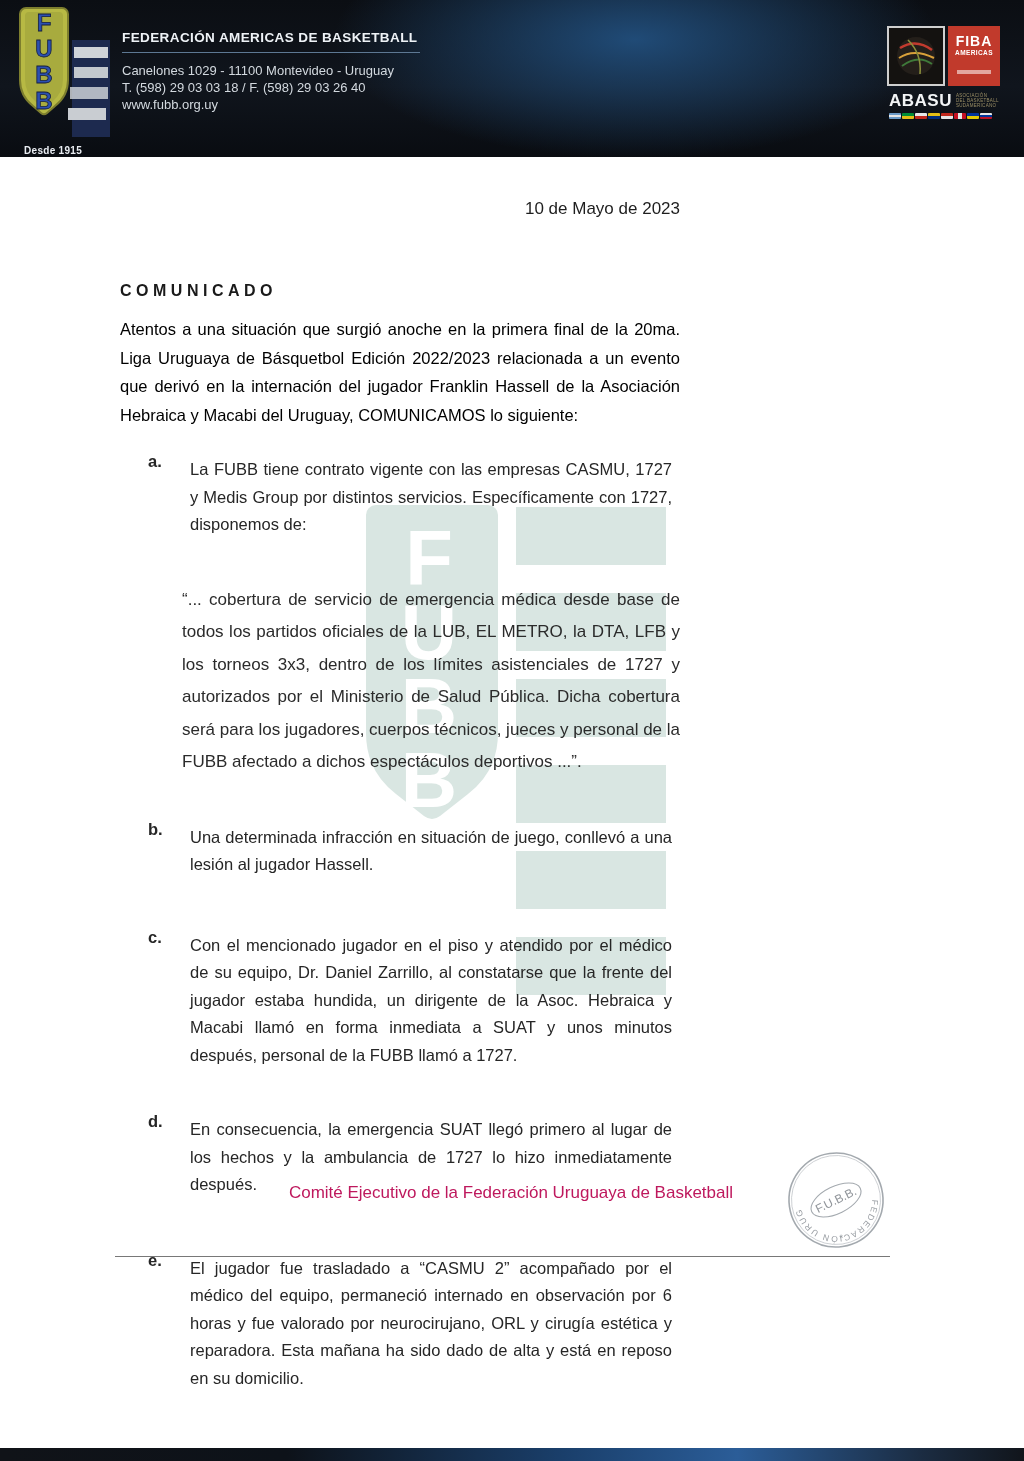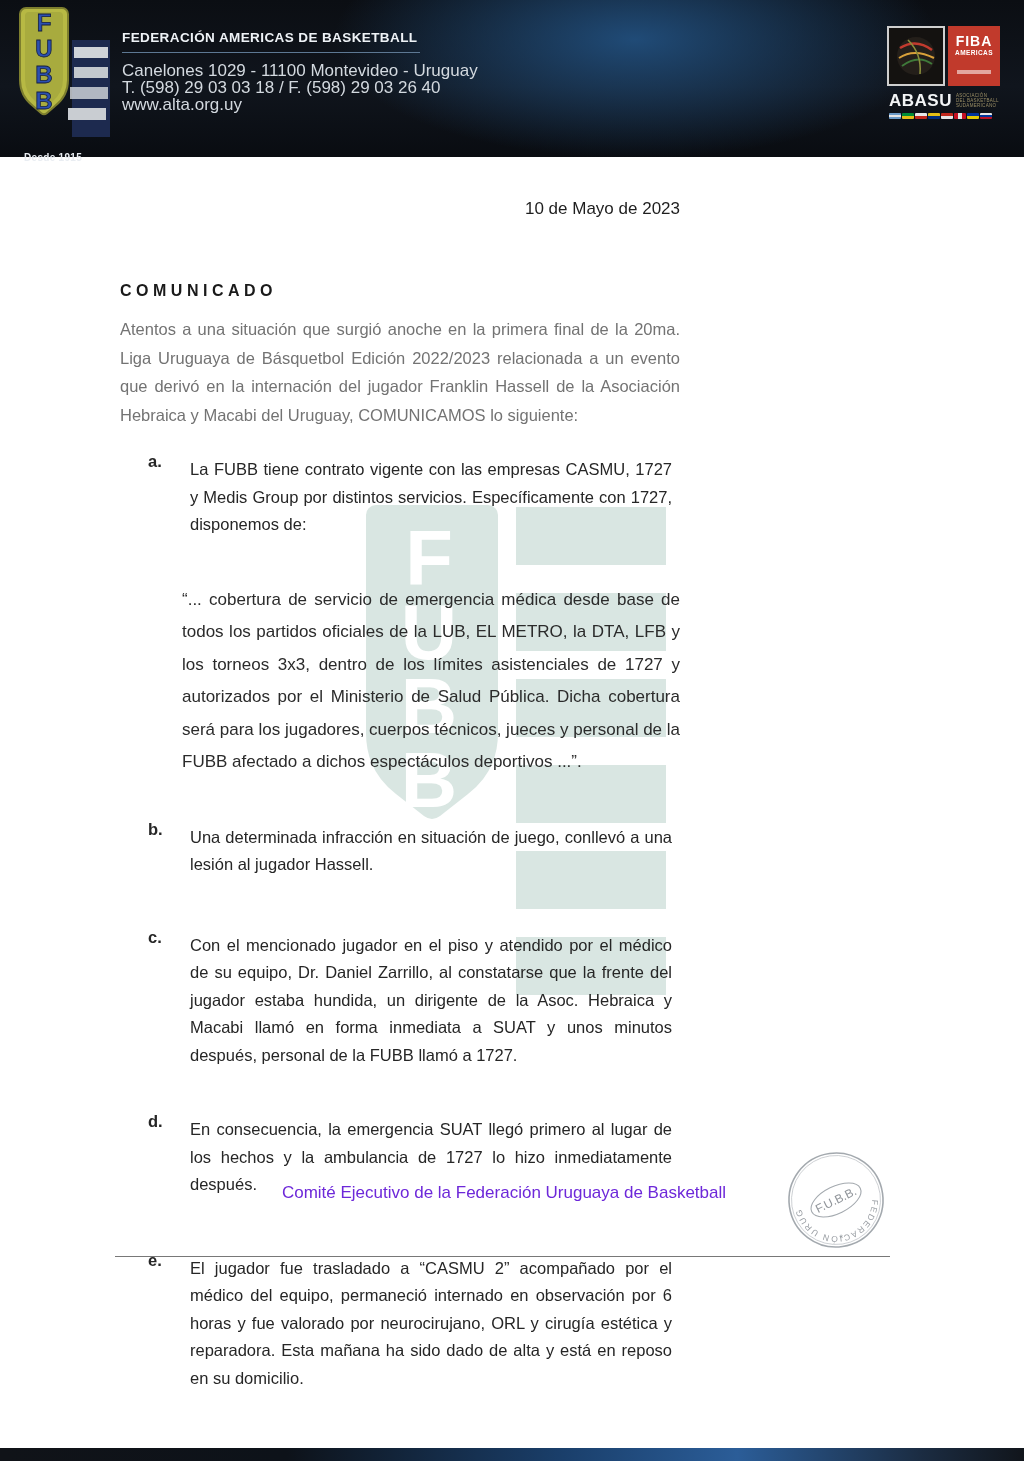--- a/index.html
+++ b/index.html
@@ -15,25 +15,25 @@
   }
 
   
   .letterhead {
     position:absolute; top:0; left:0; width:1024px; height:157px;
     background:
       radial-gradient(ellipse 430px 170px at 62% 25%, rgba(33,78,124,.95) 0%, rgba(33,78,124,0) 70%),
       linear-gradient(180deg,#0b0e13 0%, #10151d 55%, #090c11 100%);
   }
   .logo-block { position:absolute; left:10px; top:5px; width:105px; }
-  .since { color:#e9edf2; font-size:10px; font-weight:bold; margin-top:11px; padding-left:14px; letter-spacing:.3px; }
+  .since { color:#e9edf2; font-size:10px; font-weight:bold; margin-top:4px; padding-left:14px; letter-spacing:.3px; }
   .org-block { position:absolute; left:122px; top:30px; width:420px; }
   .org-name { color:#eef2f6; font-size:13.5px; font-weight:bold; letter-spacing:.4px; }
   .org-divider { width:298px; height:1px; background:#5d7893; margin:7px 0 9px 0; }
-  .org-contact { color:#d3d9df; font-size:17px; line-height:17px; }
+  .org-contact { color:#d3d9df; font-size:13px; line-height:17px; }
   .right-logos { position:absolute; right:12px; top:26px; width:125px; }
   .logo-boxes { display:flex; }
   .bball-box {
     width:58px; height:60px; background:#141210; border:2px solid #cfcfcf;
     display:flex; align-items:center; justify-content:center;
   }
   .fiba-box {
     width:52px; height:60px; background:#c13a2c; margin-left:3px;
     display:flex; flex-direction:column; align-items:center; padding-top:9px;
   }
@@ -45,36 +45,36 @@
   .abasu-sub { margin-left:4px; display:flex; flex-direction:column; }
   .abasu-sub span { color:#9d9066; font-size:4.5px; line-height:5px; letter-spacing:.3px; }
   .flags-strip { display:flex; margin-top:4px; padding-left:2px; }
   .flags-strip i { display:block; width:12px; height:6px; margin-right:1px; border-radius:1px; opacity:.9; }
 
   
   .doc-body { position:absolute; top:157px; left:0; width:832px; z-index:1; }
   .content { position:relative; padding:42px 152px 0 120px; z-index:1; }
   .date-line { text-align:right; font-size:17px; color:#1e1e1e; }
   .doc-title { margin-top:63px; font-size:16px; font-weight:bold; letter-spacing:4.5px; color:#1a1a1a; }
-  .intro { margin-top:15px; font-size:16.5px; line-height:28.5px; text-align:justify; color:#737373; }
+  .intro { margin-top:15px; font-size:16.5px; line-height:28.5px; text-align:justify; color:#000000; }
   .item { display:flex; padding-left:28px; color:#262626; }
   .item .label { flex:0 0 34px; font-weight:bold; font-size:16.5px; line-height:27.5px; }
   .item .text { flex:1; font-size:16.5px; line-height:27.5px; text-align:justify; margin:8px; }
   .gap-a { margin-top:19px; }
   .gap-b { margin-top:37px; }
   .gap-c { margin-top:37px; }
   .gap-d { margin-top:31px; }
   .gap-e { margin-top:40px; }
   .quote {
     margin:37px 0 0 62px; font-size:17px;
     line-height:32.5px; text-align:justify; color:#2b2b2b;
   }
   .closing {
-    position:absolute; top:1183px; left:128px; width:752px;
-    text-align:center; font-size:17px; color:#6d28d9; z-index:2; margin:0;
+    position:absolute; top:1183px; left:135px; width:752px;
+    text-align:center; font-size:17px; color:#be185d; z-index:2; margin:0;
   }
   .stamp-wrap { position:absolute; left:784px; top:1146px; z-index:2; opacity:.9; }
   .bottom-divider {
     position:absolute; top:1256px; left:115px; width:775px;
     border:none; border-top:1.6px solid #787878; margin:0; z-index:1;
   }
   .watermark { position:absolute; left:348px; top:497px; z-index:0; }
 
   
   .footer-bar {
@@ -110,21 +110,21 @@
         </svg>
       </span>
       <div class="since">Desde 1915</div>
     </div>
 
     <div class="org-block">
       <div class="org-name">FEDERACIÓN AMERICAS DE BASKETBALL</div>
       <div class="org-divider"></div>
       <div class="org-contact">Canelones 1029 - 11100 Montevideo - Uruguay</div>
       <div class="org-contact">T. (598) 29 03 03 18 / F. (598) 29 03 26 40</div>
-      <div class="org-contact">www.alta.org.uy</div>
+      <div class="org-contact">www.fubb.org.uy</div>
     </div>
 
     <div class="right-logos">
       <div class="logo-boxes">
         <div class="bball-box">
           <svg width="44" height="44" viewBox="0 0 44 44">
             <circle cx="22" cy="22" r="19" fill="#241f1a"></circle>
             <path d="M6,14 Q22,4 38,16" stroke="#c23b2e" stroke-width="2.5" fill="none"></path>
             <path d="M5,24 Q20,14 40,24" stroke="#d9a13a" stroke-width="2" fill="none"></path>
             <path d="M8,32 Q24,20 38,30" stroke="#3f7a3a" stroke-width="2" fill="none"></path>

